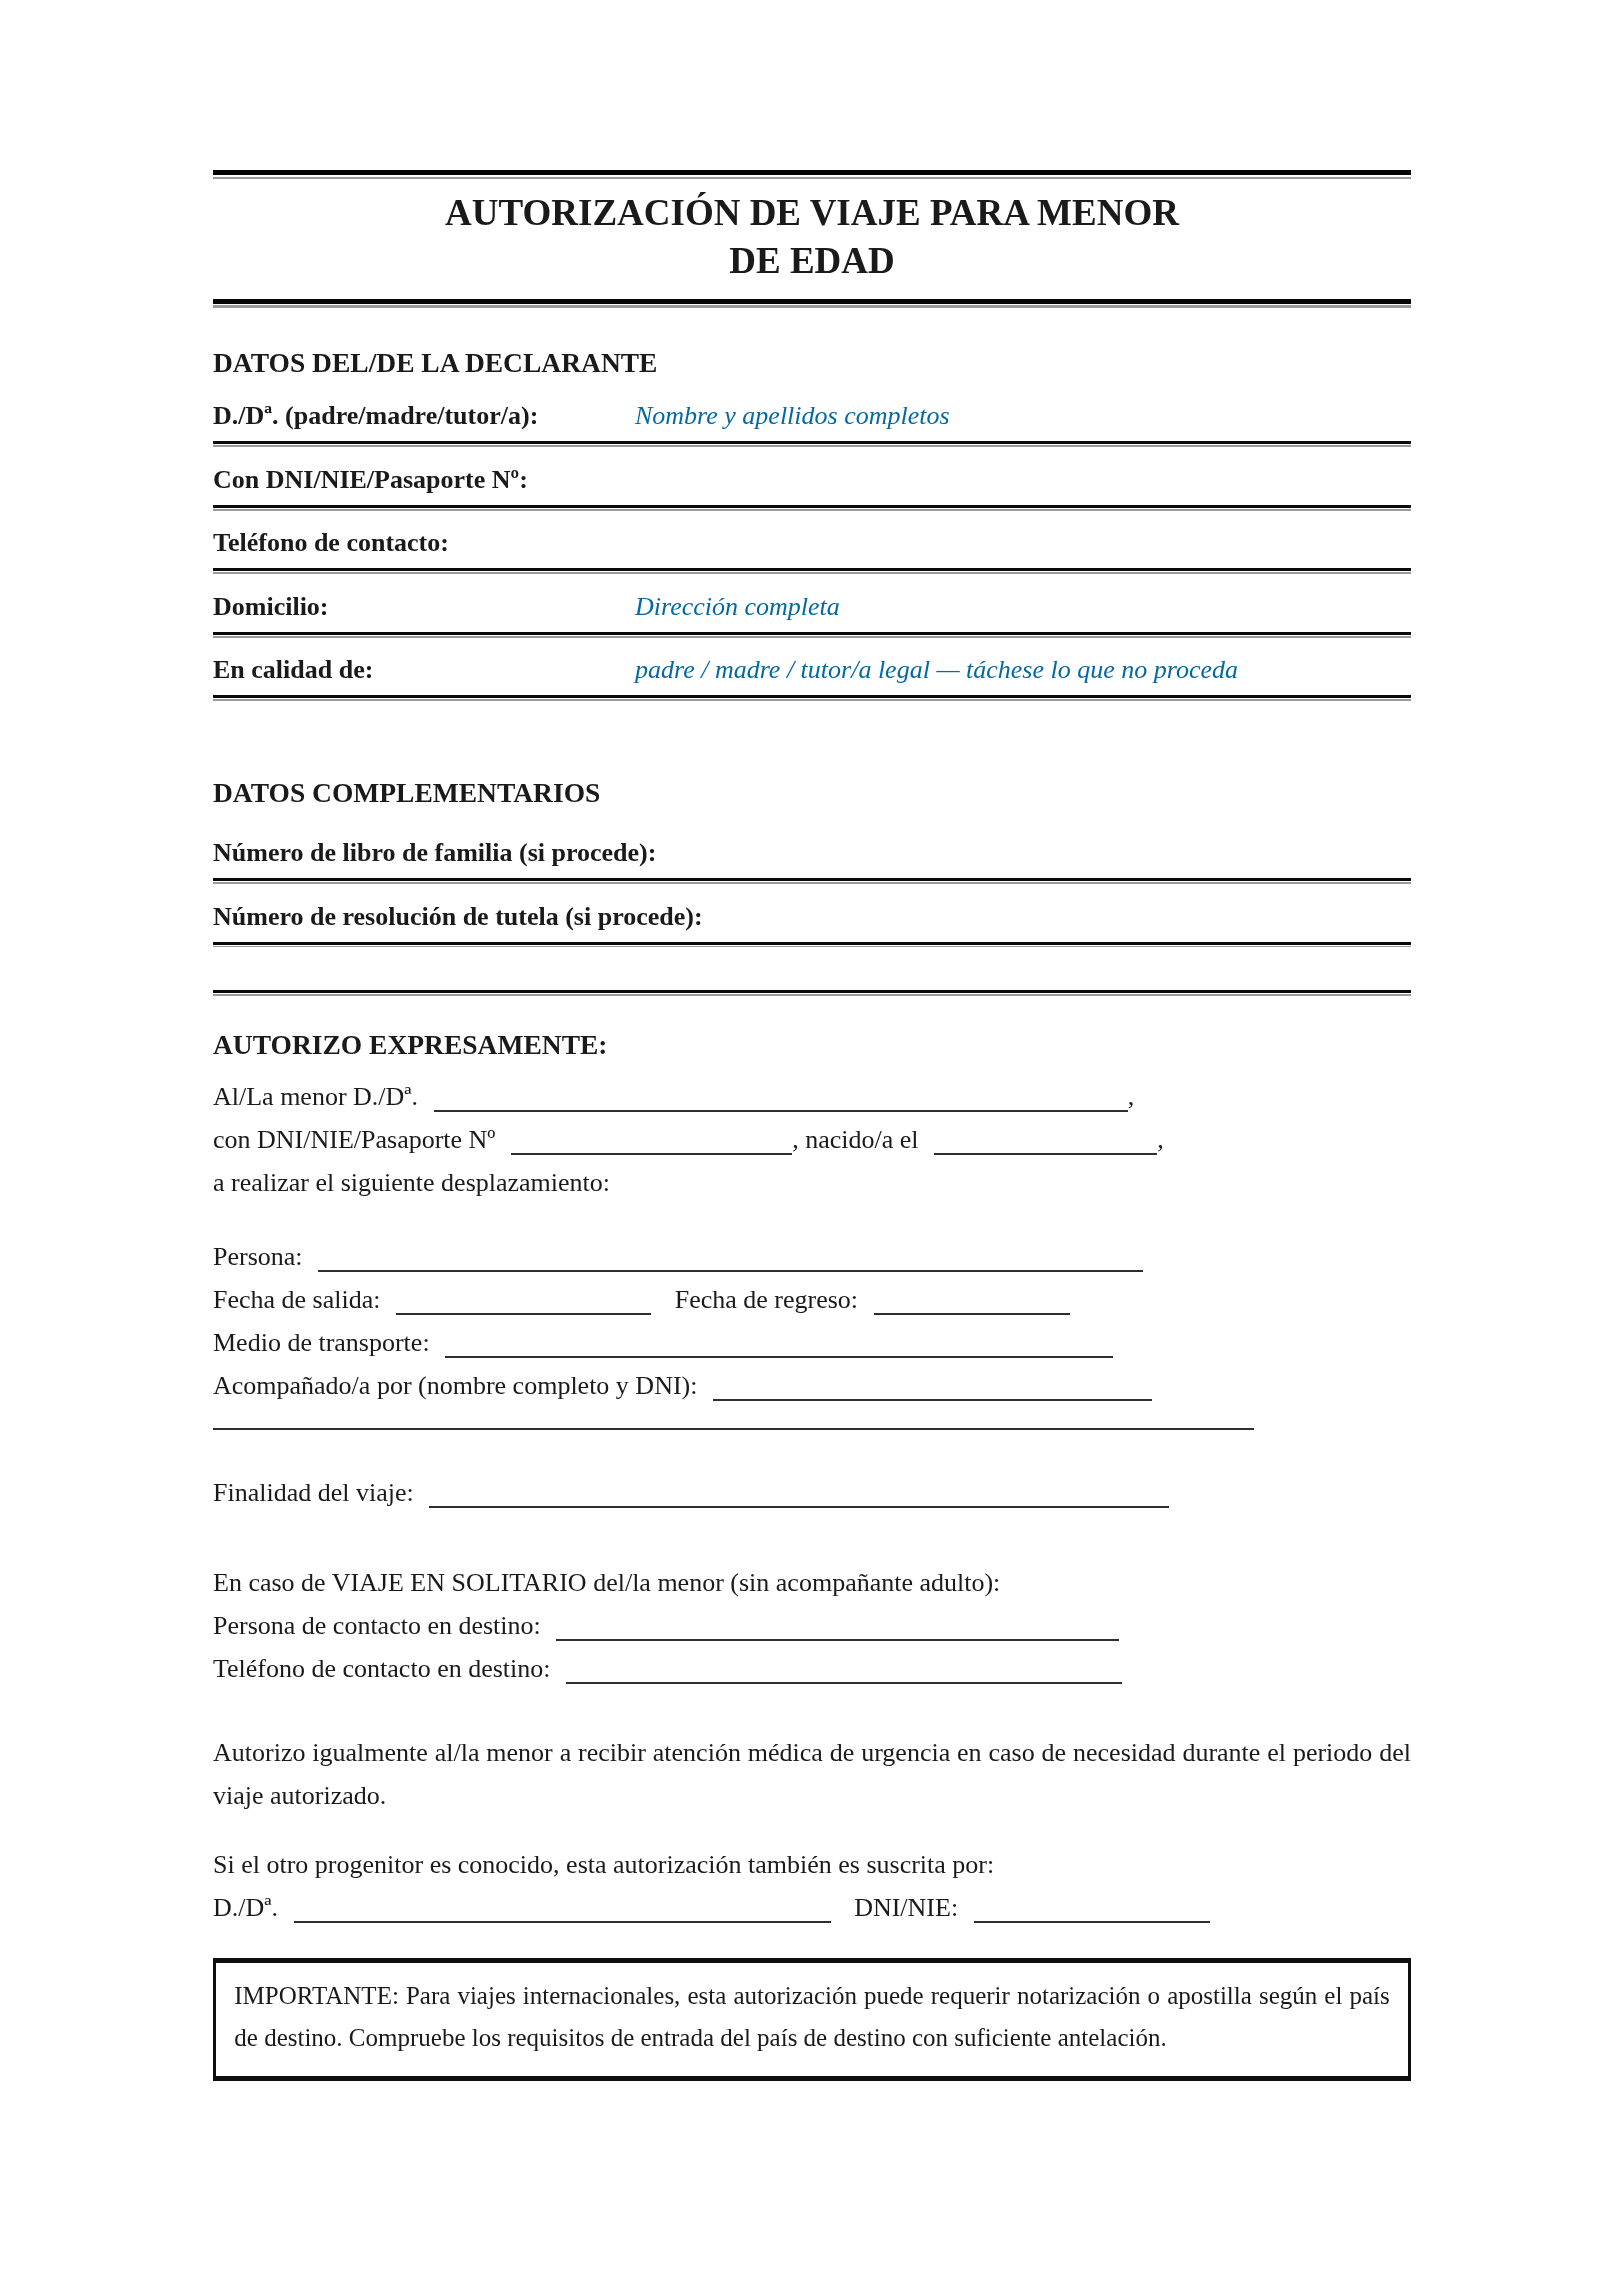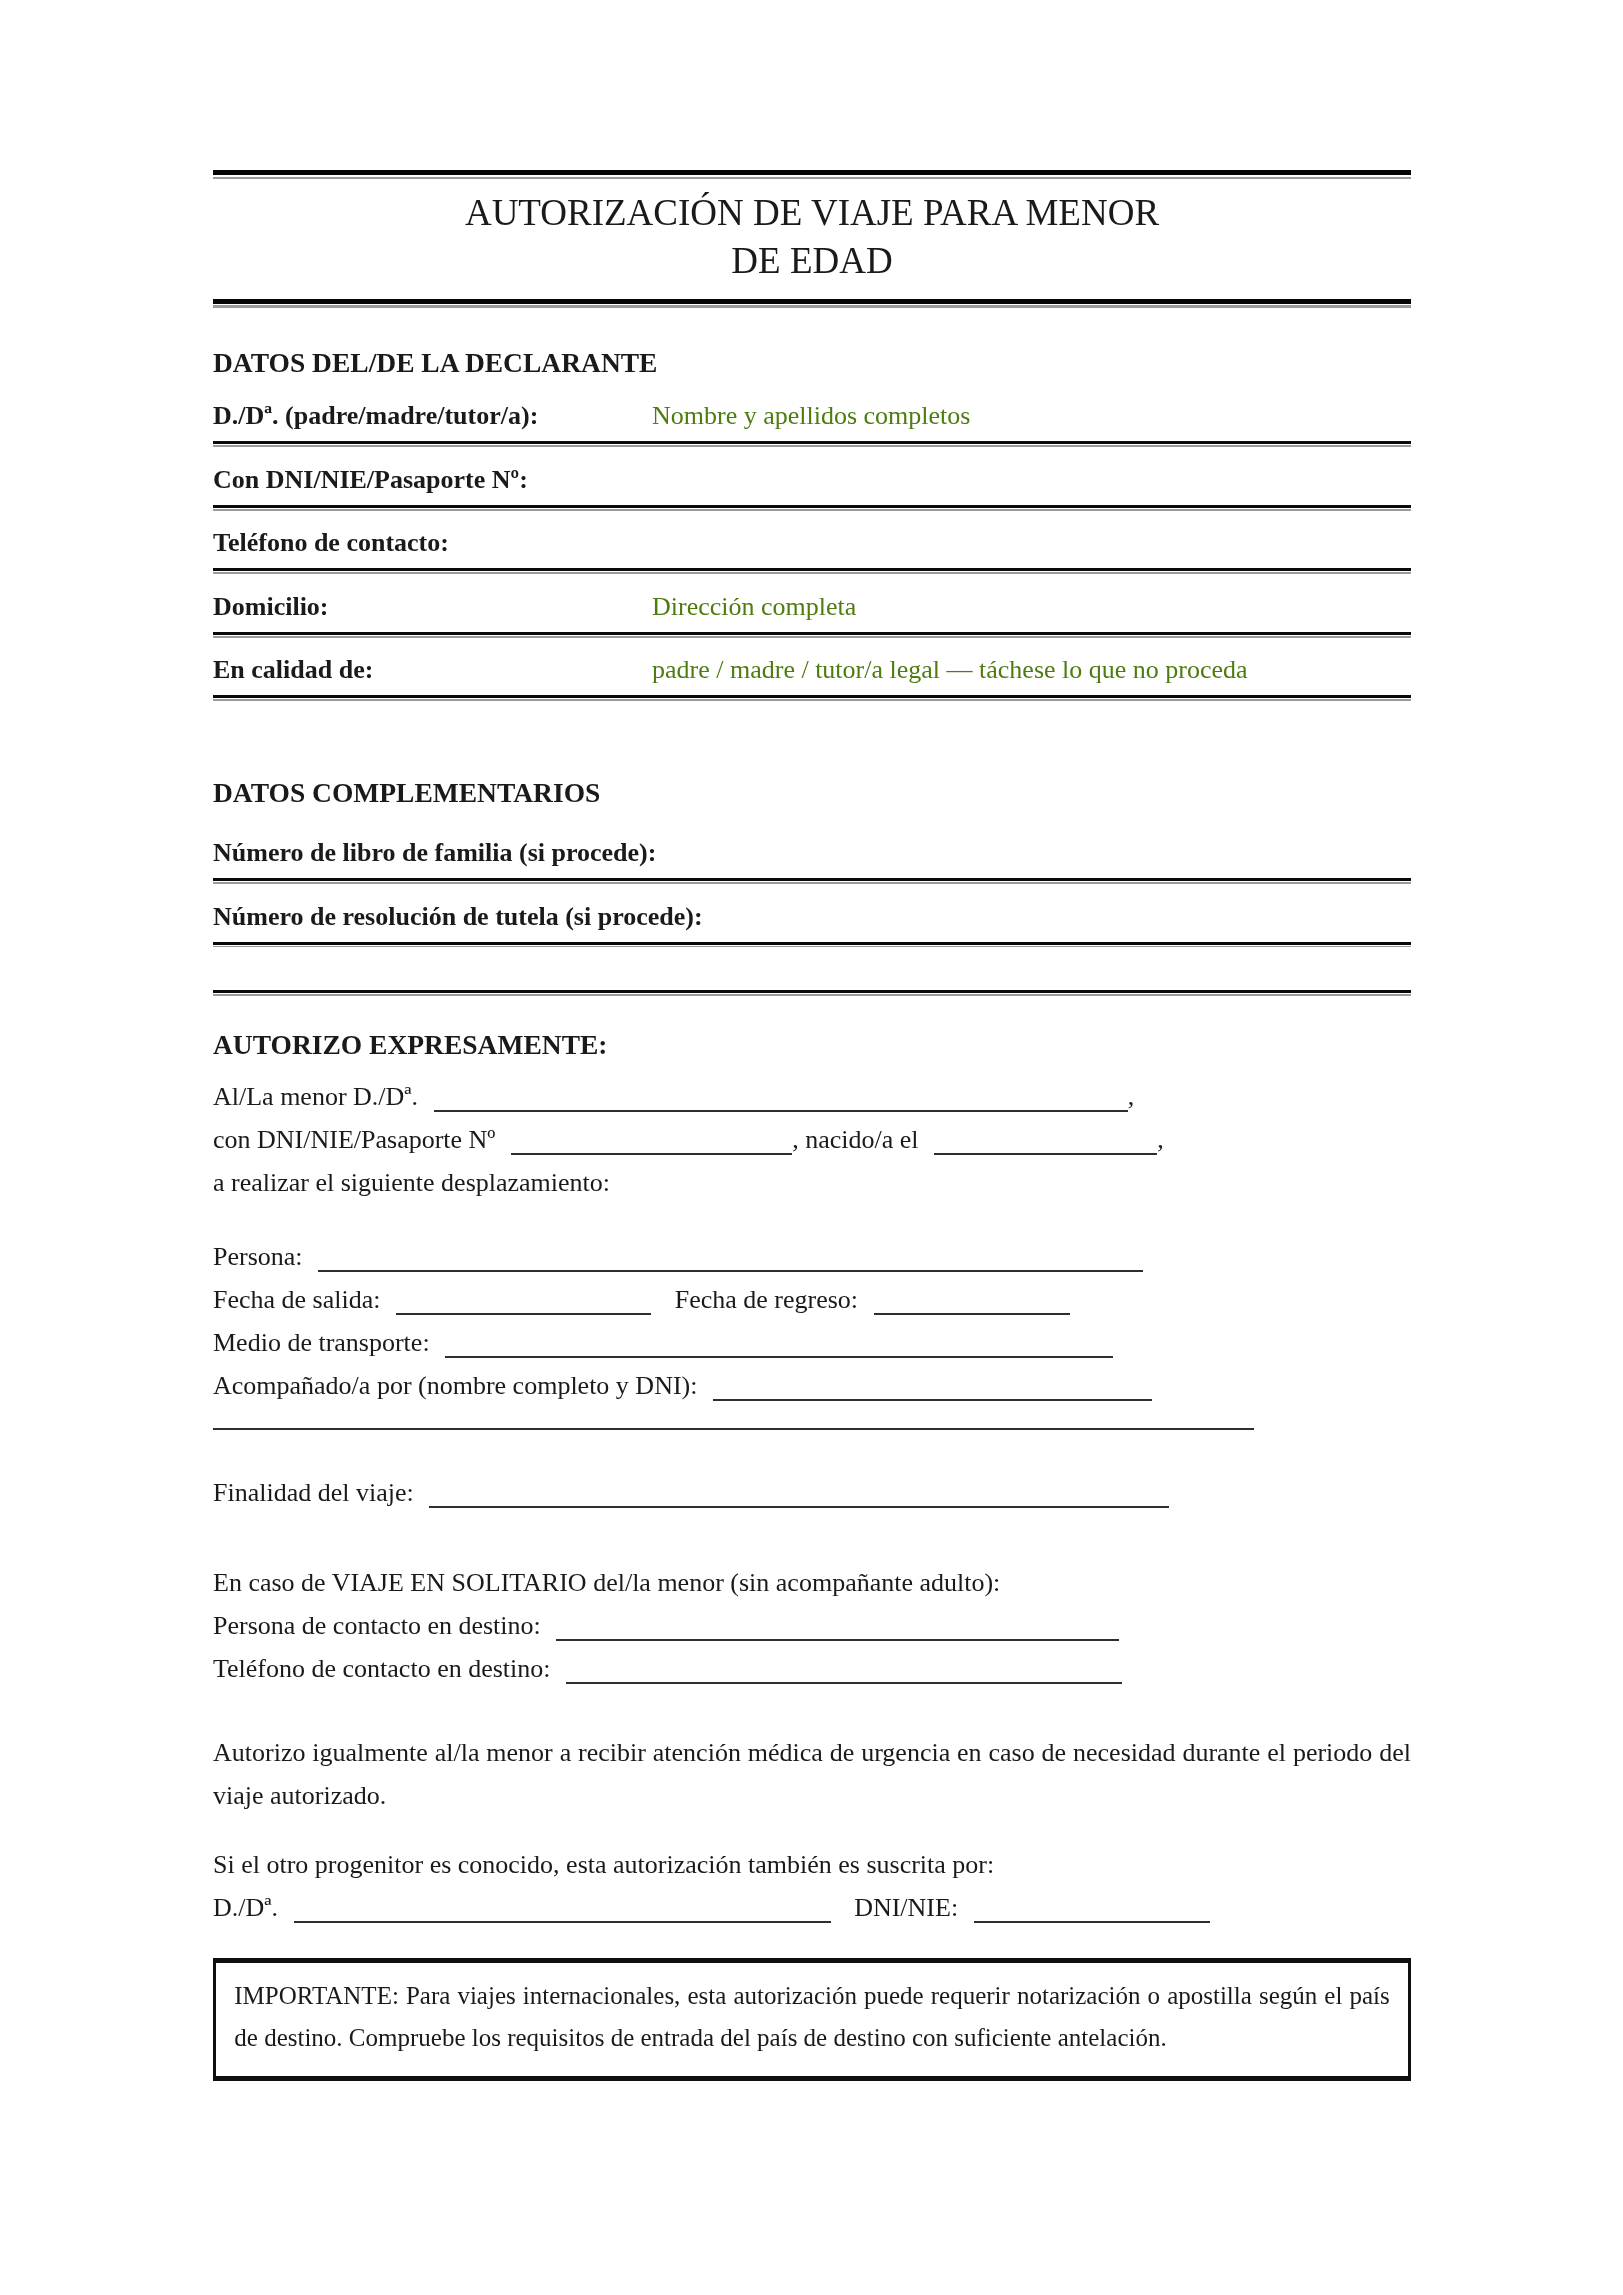--- a/index.html
+++ b/index.html
@@ -12,34 +12,34 @@
   .content { width: 1198px; margin-left: 213px; position: relative; }
 
   
   .hrule {
     height: 8.5px;
     background: linear-gradient(to bottom, #050505 0px, #050505 5.2px, transparent 5.2px, transparent 6.5px, #9a9a9a 6.5px, #9a9a9a 8.5px);
   }
   .hrule.top { margin-top: 170px; }
   .hrule.bottom { margin-top: 14.4px; }
 
-  .doc-title { margin-top: 10.5px; text-align: center; font-weight: normal; font-size: 37px; line-height: 48px; }
+  .doc-title { margin-top: 10.5px; text-align: center; font-weight: bold; font-size: 37px; line-height: 48px; }
 
   .sec-heading { font-weight: bold; font-size: 27.5px; line-height: 35px; }
   .sec-heading.declarant { margin-top: 37px; }
   .sec-heading.complementary { margin-top: 74px; }
   .sec-heading.authorize { margin-top: 31px; }
 
   
   .field-row { margin-top: 15.7px; }
   .field-row.first { margin-top: 19.6px; }
   .field-row.comp-first { margin-top: 26px; }
   .row-text { position: relative; height: 34px; font-size: 26px; line-height: 34px; }
   .lbl { font-weight: bold; }
-  .ph { position: absolute; left: 439px; top: 0; color: #4d7c0f; font-weight: normal; }
+  .ph { position: absolute; left: 422px; top: 0; font-style: italic; color: #0369a1; font-weight: normal; }
   .frule {
     margin-top: 7.9px; height: 5.9px;
     background: linear-gradient(to bottom, #0a0a0a 0px, #0a0a0a 2.6px, transparent 2.6px, transparent 3.9px, #9a9a9a 3.9px, #9a9a9a 5.9px);
   }
   .frule.standalone { margin-top: 43px; }
 
   .line { margin: 0; font-size: 26px; line-height: 43px; }
   .line.mt20 { margin-top: 13px; }
   .line.mt48 { margin-top: 31px; }
   .line.mt62 { margin-top: 41px; }

